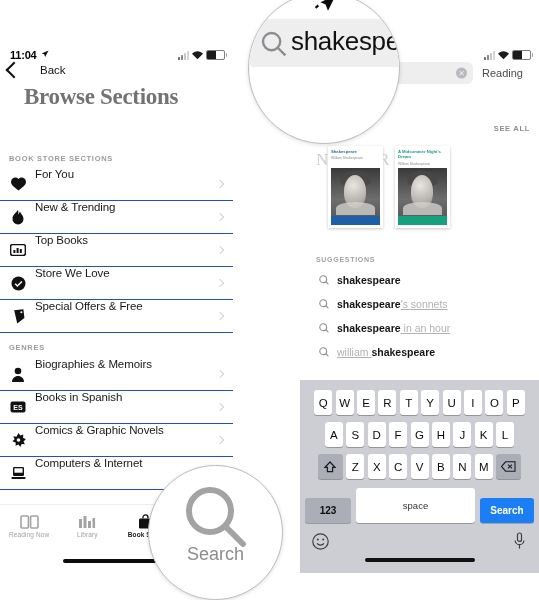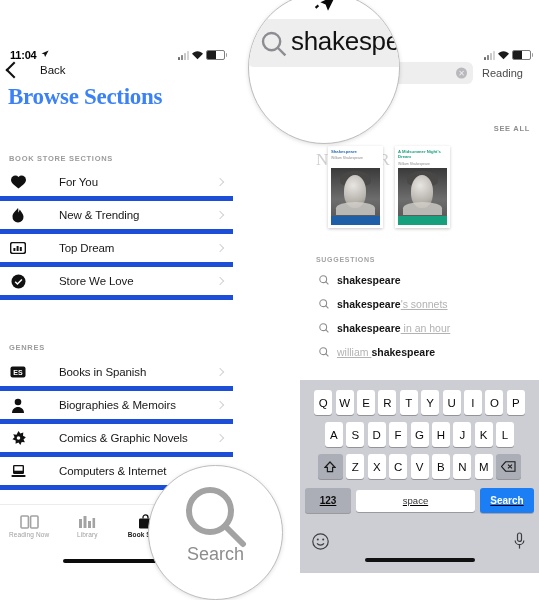--- a/index.html
+++ b/index.html
@@ -25,31 +25,31 @@
   .batt{width:17px;height:8px;border:1px solid #7d7d7d;border-radius:2px;position:relative;}
   .batt::after{content:"";position:absolute;right:-3px;top:2px;width:1.5px;height:4px;background:#9b9b9b;border-radius:0 1px 1px 0;}
   .batt b{display:block;height:100%;width:55%;background:#1b1b1b;border-radius:1px 0 0 1px;}
 
   
   #left-phone{left:0;top:28px;width:233px;height:545px;}
   .back-row{position:absolute;left:4px;top:36px;display:flex;align-items:center;}
   .back-chev{width:10px;height:10px;border-left:2px solid #111;border-bottom:2px solid #111;
              transform:rotate(45deg);margin-left:4px;}
   .back-label{font-size:11.5px;color:#121212;margin-left:20px;}
-  .big-title{position:absolute;left:8px;top:56px;font-family:"Liberation Serif",serif;
-             font-weight:bold;font-size:23px;color:#3b82f6;letter-spacing:-.3px;}
+  .big-title{position:absolute;left:24px;top:56px;font-family:"Liberation Serif",serif;
+             font-weight:bold;font-size:23px;color:#737373;letter-spacing:-.3px;}
   .sec-head{position:absolute;left:9px;font-size:7.5px;letter-spacing:.7px;color:#9b9b9b;font-weight:bold;}
   #hdr-bookstore{top:126px;}
   #hdr-genres{top:315px;}
 
   .rowlist{position:absolute;left:0;width:233px;}
   #list-bookstore{top:140px;}
   #list-genres{top:330px;}
-  .row{position:relative;height:33px;display:flex;align-items:center;
-       border-bottom:5px solid #1d4ed8;box-sizing:border-box;padding-left:24px;}
+  .row{position:relative;height:33px;display:flex;
+       border-bottom:1px solid #1d4ed8;box-sizing:border-box;}
   .row .ic{position:absolute;left:10px;top:50%;transform:translateY(-50%);
            width:16px;height:16px;display:flex;align-items:center;justify-content:center;color:#111;}
   .row .lbl{margin-left:35px;font-size:11.5px;color:#18181a;letter-spacing:-.1px;}
   .row .chev{position:absolute;right:10px;top:50%;width:5px;height:5px;
              border-top:1.3px solid #d2d2d2;border-right:1.3px solid #d2d2d2;
              transform:translateY(-50%) rotate(45deg);}
 
   .sv{display:block;}
 
   
@@ -108,25 +108,25 @@
   .keyboard{position:absolute;left:0;top:352px;width:239px;height:193px;background:#cdced3;}
   .krow{display:flex;justify-content:center;gap:3.4px;}
   #krow1{margin-top:10px;padding:0 3px;}
   #krow2{margin-top:7px;padding:0 14px;}
   #krow3{margin-top:7px;padding:0 3px;}
   .key{width:18px;height:25px;background:#fff;border-radius:3px;
        box-shadow:0 1px 0 rgba(0,0,0,.28);display:flex;align-items:center;justify-content:center;
        font-size:11.5px;color:#0a0a0a;}
   .wkey{width:25px;background:#abaeb7;}
   #krow3{align-items:center;}
-  .krow4{display:flex;align-items:center;gap:5px;margin-top:9px;padding:0 5px;text-decoration:underline;}
+  .krow4{display:flex;align-items:flex-end;gap:5px;margin-top:9px;padding:0 5px;}
   .k123{width:46px;height:25px;background:#abaeb7;border-radius:3px;
         box-shadow:0 1px 0 rgba(0,0,0,.25);display:flex;align-items:center;justify-content:center;
         font-size:10px;font-weight:bold;color:#0d0d0d;}
-  .kspace{flex:1;height:22px;background:#fff;border-radius:3px;box-shadow:0 1px 0 rgba(0,0,0,.25);
+  .kspace{flex:1;height:35px;background:#fff;border-radius:3px;box-shadow:0 1px 0 rgba(0,0,0,.25);
           display:flex;align-items:center;justify-content:center;font-size:9.5px;color:#35353a;}
   .ksearch{width:54px;height:25px;background:#1b7ef5;border-radius:3px;
            box-shadow:0 1px 0 rgba(0,0,0,.2);display:flex;align-items:center;justify-content:center;
            font-size:10px;font-weight:bold;color:#fff;}
   .kbbottom{position:absolute;left:0;bottom:0;width:239px;height:48px;}
   .kb-emoji{position:absolute;left:12px;top:8px;color:#3d3d42;}
   .kb-mic{position:absolute;right:14px;top:7px;color:#3d3d42;}
   .kb-home{position:absolute;left:50%;transform:translateX(-50%);bottom:11px;
            width:110px;height:4px;background:#111;border-radius:3px;}
 
@@ -210,60 +210,70 @@
 
       <div class="row">
         <span class="ic">
           <svg class="sv" width="16" height="12" viewBox="0 0 16 12">
             <rect x=".6" y=".6" width="14.8" height="10.8" rx="2.2" fill="none" stroke="#111" stroke-width="1.5"></rect>
             <rect x="3.4" y="6" width="2" height="3" fill="#111"></rect>
             <rect x="6.6" y="4" width="2" height="5" fill="#111"></rect>
             <rect x="9.8" y="5" width="2" height="4" fill="#111"></rect>
           </svg>
         </span>
-        <span class="lbl">Top Dream</span>
+        <span class="lbl">Top Books</span>
         <span class="chev"></span>
       </div>
 
       <div class="row">
         <span class="ic">
           <svg class="sv" width="15" height="15" viewBox="0 0 15 15">
             <circle cx="7.5" cy="7.5" r="7" fill="#111"></circle>
             <path d="M4.2 7.8 6.4 10l4.5-4.6" fill="none" stroke="#fff" stroke-width="1.5"></path>
           </svg>
         </span>
         <span class="lbl">Store We Love</span>
         <span class="chev"></span>
       </div>
 
+      <div class="row">
+        <span class="ic">
+          <svg class="sv" width="13" height="15" viewBox="0 0 13 15">
+            <path d="M2.2 1.2 11.4 .2 12.4 9 5.2 14.6z" fill="#111"></path>
+            <circle cx="9.4" cy="3.2" r="1" fill="#fff"></circle>
+          </svg>
+        </span>
+        <span class="lbl">Special Offers &amp; Free</span>
+        <span class="chev"></span>
+      </div>
     </div>
 
     <div class="sec-head" id="hdr-genres">GENRES</div>
 
     <div class="rowlist" id="list-genres">
+
+      <div class="row">
+        <span class="ic">
+          <svg class="sv" width="12" height="15" viewBox="0 0 12 15">
+            <circle cx="6" cy="4" r="3.3" fill="#111"></circle>
+            <path d="M0 15c0-3.6 2.7-6 6-6s6 2.4 6 6z" fill="#111"></path>
+          </svg>
+        </span>
+        <span class="lbl">Biographies &amp; Memoirs</span>
+        <span class="chev"></span>
+      </div>
 
       <div class="row">
         <span class="ic">
           <svg class="sv" width="16" height="12" viewBox="0 0 16 12">
             <rect x=".5" y=".5" width="15" height="11" rx="2" fill="#111"></rect>
             <text x="8" y="8.8" font-size="7" font-family="Liberation Sans, sans-serif" fill="#fff" text-anchor="middle" font-weight="bold">ES</text>
           </svg>
         </span>
         <span class="lbl">Books in Spanish</span>
-        <span class="chev"></span>
-      </div>
-
-      <div class="row">
-        <span class="ic">
-          <svg class="sv" width="12" height="15" viewBox="0 0 12 15">
-            <circle cx="6" cy="4" r="3.3" fill="#111"></circle>
-            <path d="M0 15c0-3.6 2.7-6 6-6s6 2.4 6 6z" fill="#111"></path>
-          </svg>
-        </span>
-        <span class="lbl">Biographies &amp; Memoirs</span>
         <span class="chev"></span>
       </div>
 
 
       <div class="row">
         <span class="ic">
           <svg class="sv" width="15" height="15" viewBox="0 0 15 15">
             <path d="M7.5 0 9.3 2.6 12.3 1.6 12 4.8 14.8 6.3 12.5 8.4l1.4 2.9-3.2-.3-1.4 2.9-1.8-2.5-2.9 1.3.1-3.2L1.4 8.3 3.6 6.2 2.3 3.3l3.2.4z" fill="#111"></path>
             <circle cx="7.5" cy="7" r="1.8" fill="#fff"></circle>
           </svg>

